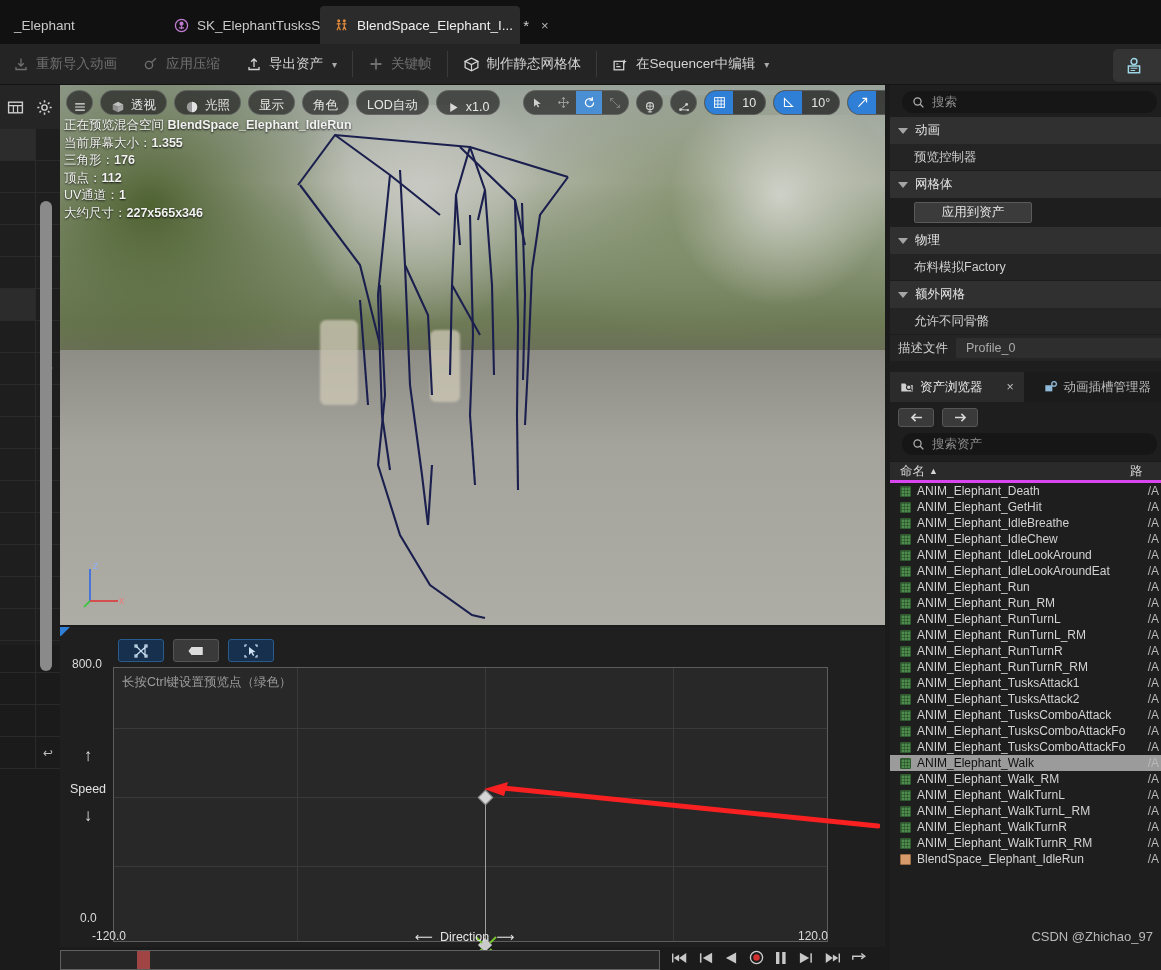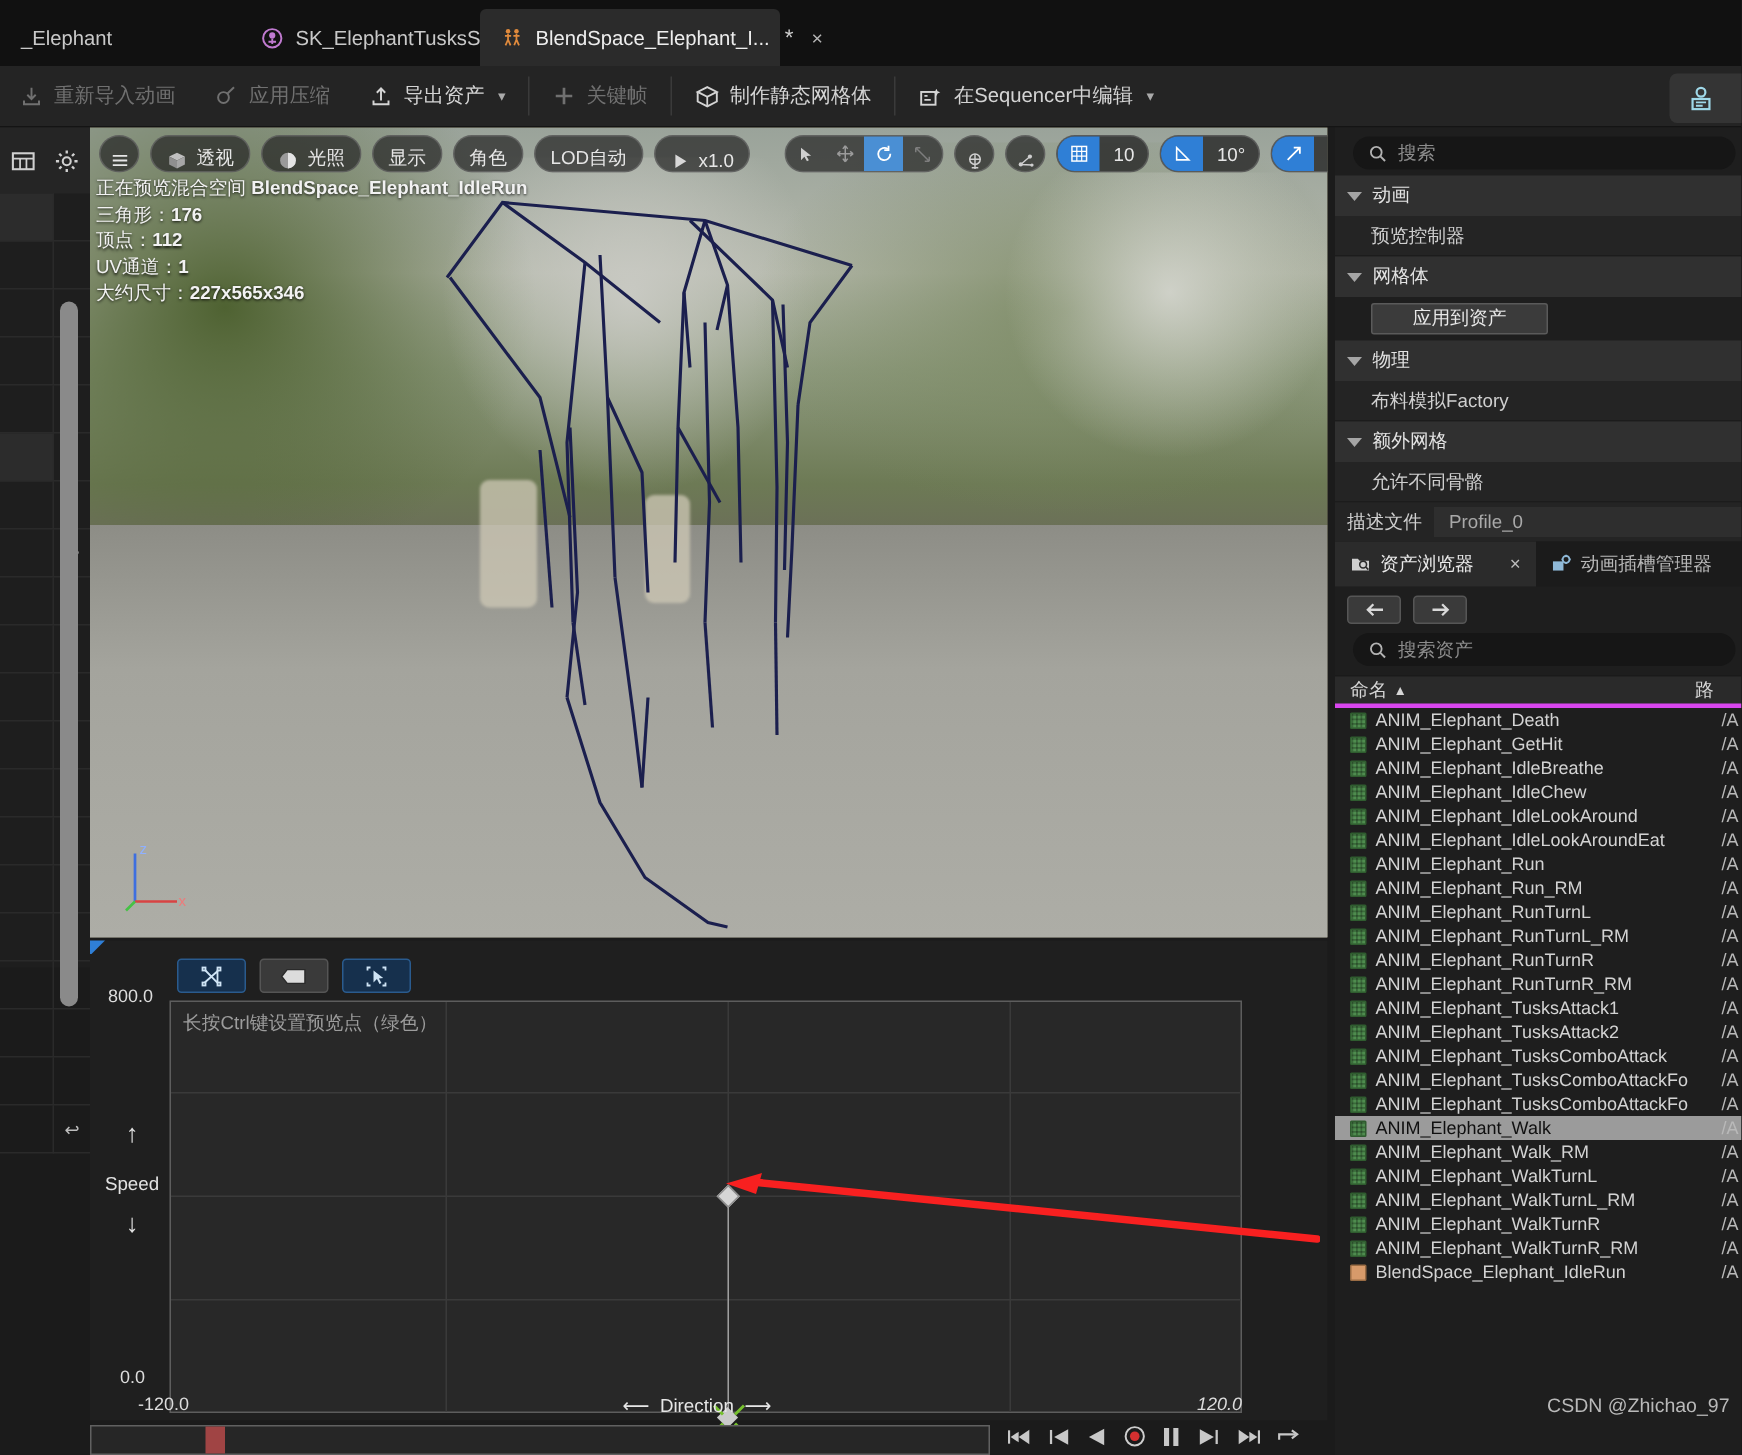--- a/index.html
+++ b/index.html
@@ -132,21 +132,21 @@
   .gl-v { position:absolute; top:0; width:1px; height:100%; background:#3a3a3a; }
   .gl-h { position:absolute; left:0; height:1px; width:100%; background:#3a3a3a; }
   .bs-hint { position:absolute; left:8px; top:6px; font-size:12.5px; color:#9c9c9c; }
   .bs-ylab { position:absolute; left:8px; top:105px; width:40px; text-align:center;
              font-size:12.5px; color:#e2e2e2; }
   .bs-yarrow-up, .bs-yarrow-dn { position:absolute; left:8px; width:40px; text-align:center;
              font-size:17px; color:#e2e2e2; line-height:1; }
   .bs-ymax { position:absolute; left:12px; top:30px; font-size:12px; color:#dcdcdc; }
   .bs-ymin { position:absolute; left:20px; top:284px; font-size:12px; color:#dcdcdc; }
   .bs-xmin { position:absolute; left:32px; top:302px; font-size:12px; color:#dcdcdc; }
-  .bs-xmax { position:absolute; left:738px; top:302px; font-size:12px; color:#dcdcdc;font-style:italic; }
+  .bs-xmax { position:absolute; left:738px; top:302px; font-size:12px; color:#dcdcdc; }
   .bs-xlab { position:absolute; left:355px; top:302px; display:flex; align-items:center; gap:7px;
              font-size:12.5px; color:#e6e6e6; }
 
   .bs-vline { position:absolute; width:1px; background:#9e9e9e; }
   .bs-sample { position:absolute; width:11px; height:11px; background:#d6d6d6;
                transform:rotate(45deg); border:1px solid #8d8d8d; }
   .bs-preview { position:absolute; width:10px; height:10px; background:#cacaca; transform:rotate(45deg); }
 
   
   .timeline { position:absolute; left:60px; top:950px; width:600px; height:20px;
@@ -528,20 +528,21 @@
         <div class="val">0.25</div>
       </div>
 
     </div>
 
     <div class="vp-info">
       <div>
         <span class="lbl">正在预览混合空间</span>
         <span>BlendSpace_Elephant_IdleRun</span>
       </div>
+      <div><span class="lbl">当前屏幕大小：</span><span>1.355</span></div>
       <div><span class="lbl">三角形：</span><span>176</span></div>
       <div><span class="lbl">顶点：</span><span>112</span></div>
       <div><span class="lbl">UV通道：</span><span>1</span></div>
       <div><span class="lbl">大约尺寸：</span><span>227x565x346</span></div>
     </div>
 
     <div class="axis-gizmo">
       <svg width="54" height="54" viewBox="0 0 54 54">
         <path d="M8 46 L8 14" stroke="#3e6fe0" stroke-width="1.8"></path>
         <text x="11" y="14" fill="#8fb0ff" font-size="10" font-family="Liberation Sans">z</text>
@@ -715,21 +716,21 @@
     </div>
     <div class="prow">
       <span>允许不同骨骼</span>
     </div>
 
     <div class="profrow">
       <span class="pl">描述文件</span>
       <span class="pv">Profile_0</span>
     </div>
 
-    <div class="rtabs" style="margin-top:0;">
+    <div class="rtabs" style="margin-top:11px;justify-content:space-between;">
       <div class="rtab active">
         <span class="ico">
           <svg width="14" height="14" viewBox="0 0 16 16">
               <path d="M1.5 4 L6 4 L7.3 5.6 L14.5 5.6 L14.5 13 L1.5 13 Z" fill="#cfcfcf"></path>
               <circle cx="10" cy="8.4" r="2.6" fill="none" stroke="#2b2b2b" stroke-width="1.2"></circle>
               <path d="M12 10.3 L14 12.3" stroke="#2b2b2b" stroke-width="1.3"></path>
             </svg>
         </span>
         <span>资产浏览器</span>
         <span style="margin-left:18px;color:#bdbdbd;">×</span>

